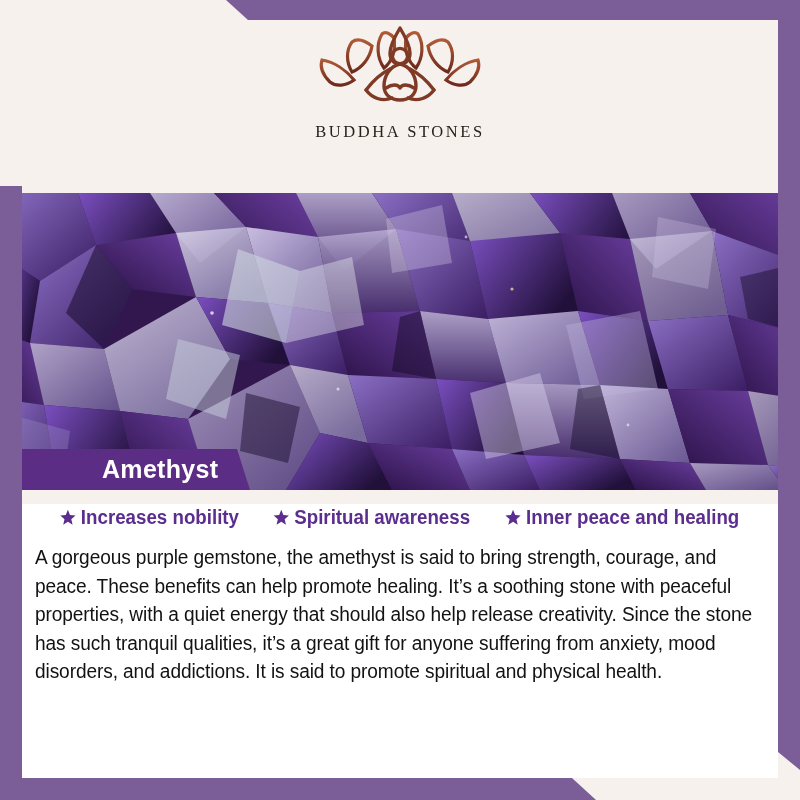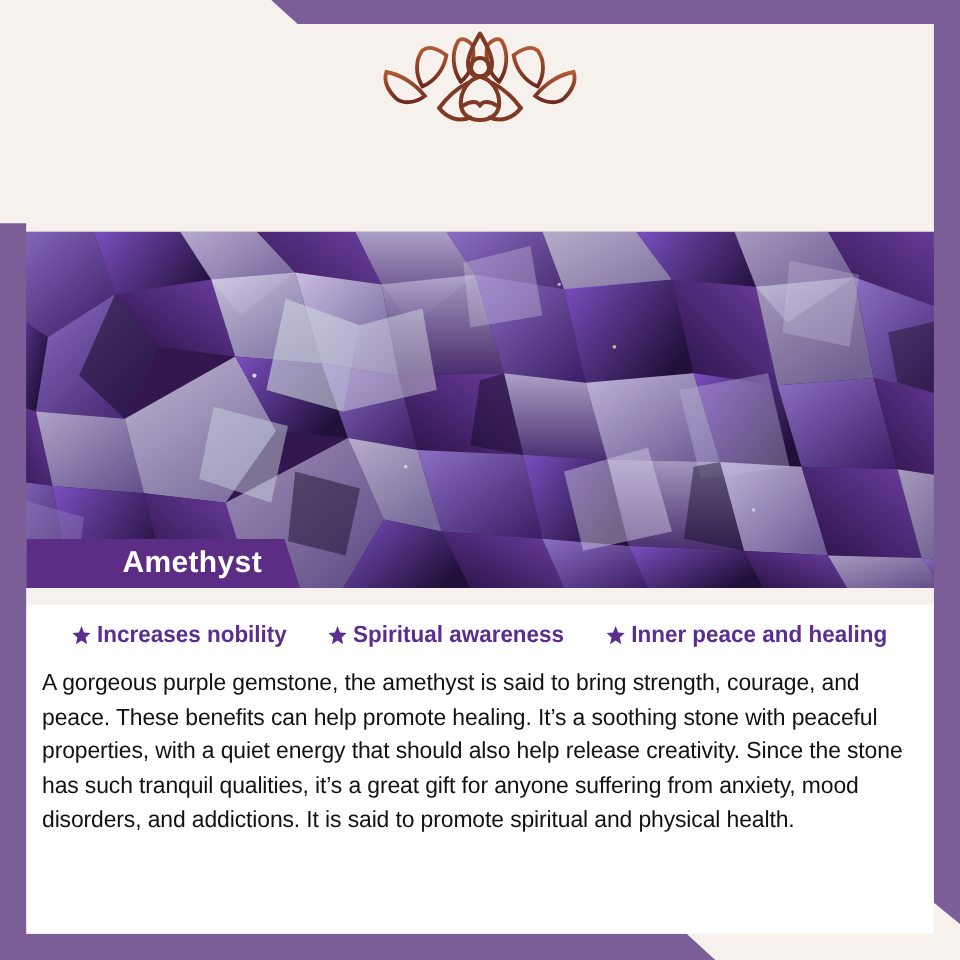--- a/index.html
+++ b/index.html
@@ -108,21 +108,21 @@
     background:#f7f1ee;z-index:3;
   }
   .body-card{
     position:absolute;left:22px;top:504px;width:756px;height:274px;
     background:#ffffff;z-index:3;
   }
 
   .benefits{
     display:flex;align-items:center;justify-content:center;
     gap:26px;
-    padding-top:14px;
+    padding-top:2px;
   }
   .benefit{
     display:flex;align-items:center;gap:5px;
     color:#5b2d8e;
     font-size:19.5px;
     font-weight:bold;
     white-space:nowrap;
     transform:scaleX(.96);
   }
   .star{
@@ -174,20 +174,21 @@
             <circle cx="84" cy="34" r="7.6"></circle>
             <path d="M84 42 C74 44 68 54 68 64 C68 72 74 78 84 78 C94 78 100 72 100 64 C100 54 94 44 84 42 Z"></path>
             <path d="M74 47 C64 52 56 60 50 68"></path>
             <path d="M94 47 C104 52 112 60 118 68"></path>
             <path d="M50 68 C56 76 66 80 76 76"></path>
             <path d="M118 68 C112 76 102 80 92 76"></path>
             <path d="M70 66 C76 62 82 62 84 66 C86 62 92 62 98 66"></path>
           </g>
         </svg>
       </span>
+      <div class="logo-word">BUDDHA STONES</div>
     </div>
 
   </div>
 
   <div class="hero">
     <svg viewBox="0 0 800 297" preserveAspectRatio="none" xmlns="http://www.w3.org/2000/svg">
       <defs>
         <linearGradient id="g1" x1="0" y1="0" x2="1" y2="1">
           <stop offset="0%" stop-color="#8b6fc4"></stop>
             <stop offset="100%" stop-color="#3a1d63"></stop>

